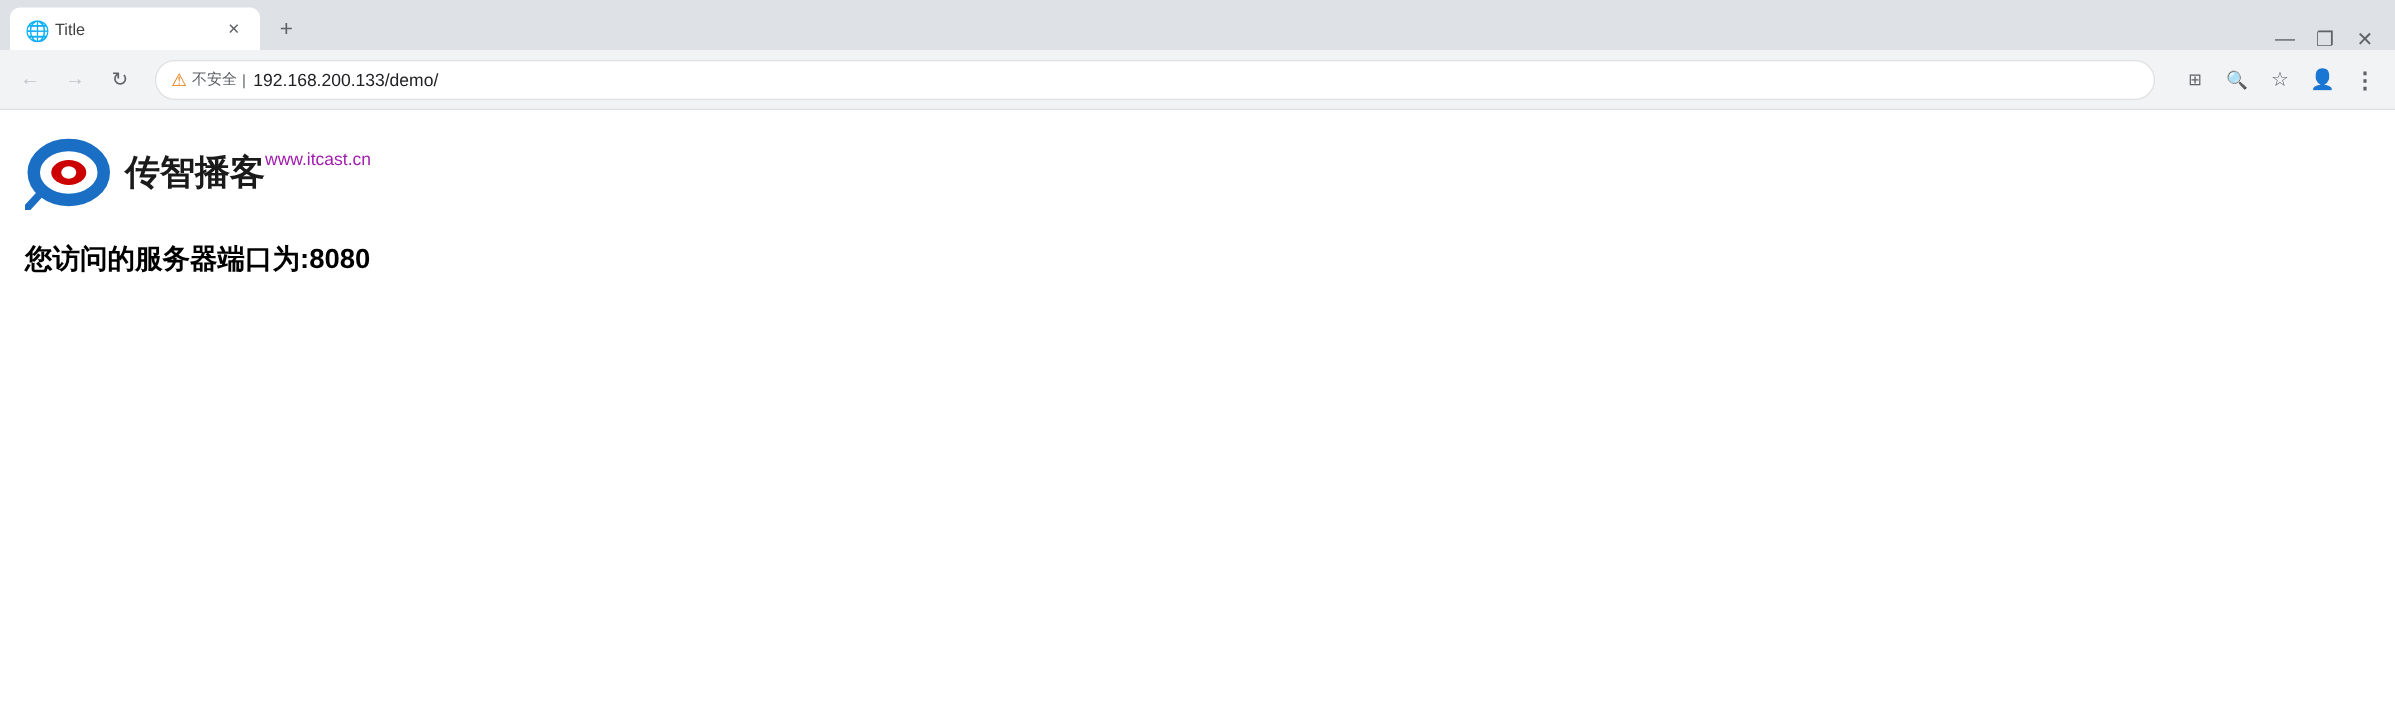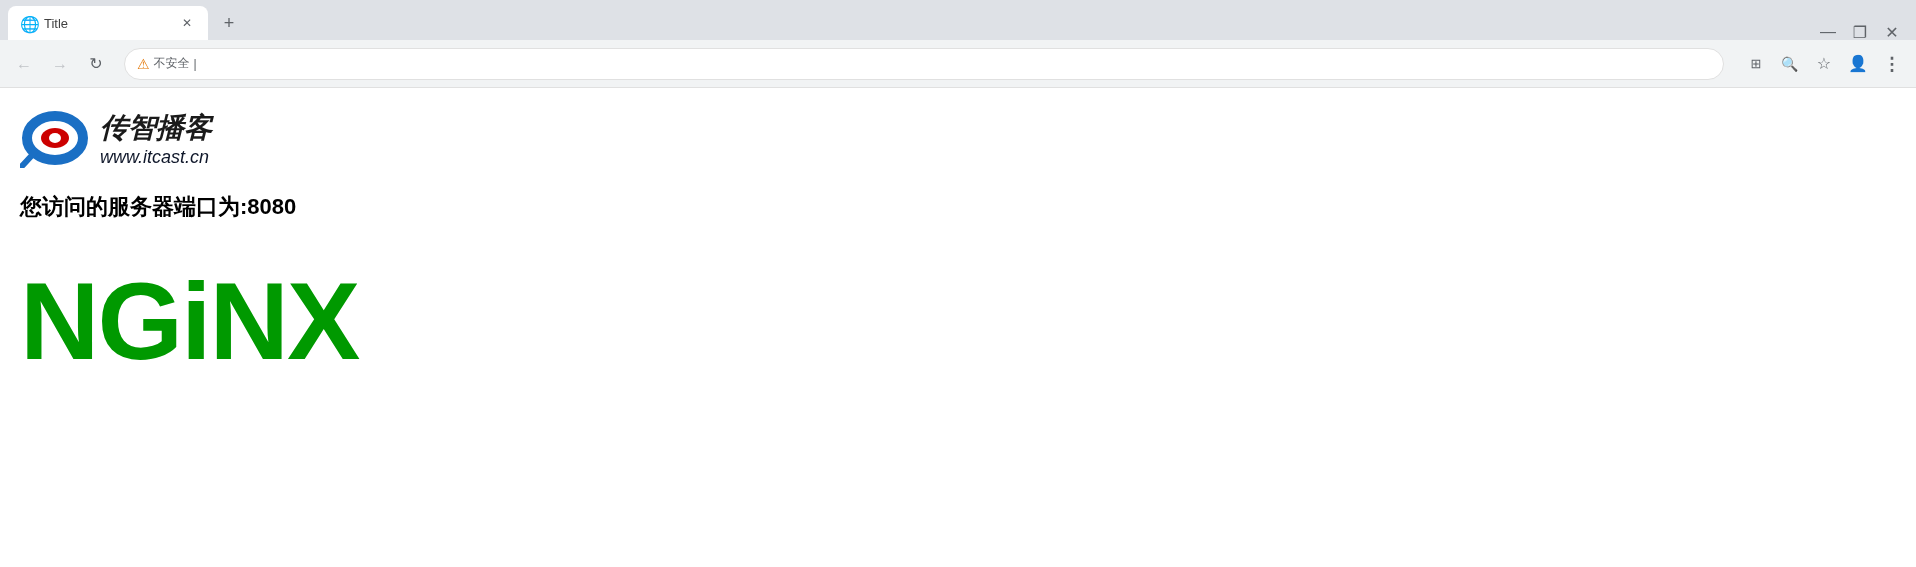--- a/index.html
+++ b/index.html
@@ -170,33 +170,32 @@
       margin-bottom: 24px;
     }
 
     .logo-icon {
       width: 70px;
       height: 60px;
     }
 
     .logo-text-block {
       display: flex;
-      flex-direction: column;
-      font-style: italic;
+      flex-direction: row;
     }
 
     .logo-name {
       font-size: 28px;
       font-weight: bold;
       color: #1a1a1a;
     }
 
     .logo-url {
-      font-size: 18px;
-      color: #0f172a;
+      font-size: 14px;
+      color: #a21caf;
     }
 
     .main-heading {
       font-size: 32px;
       font-weight: bold;
       color: #000;
       margin-bottom: 18px;
     }
 
     .server-port {
@@ -252,20 +251,21 @@
     <button class="nav-btn">
       <span>↻</span>
     </button>
 
     <div class="url-bar">
       <span class="url-warning">
         <span class="url-warning-icon">⚠</span>
         <span>不安全</span>
         <span>|</span>
       </span>
+      <span class="url-text">192.168.200.133/demo/</span>
     </div>
 
     <div class="address-right-icons">
       <button class="address-icon-btn" style="font-size:13px;">⊞</button>
       <button class="address-icon-btn" style="font-size:14px;">🔍</button>
       <button class="address-icon-btn" style="font-size:16px;">☆</button>
       <button class="address-icon-btn" style="font-size:16px;">👤</button>
       <button class="address-icon-btn" style="font-size:18px; font-weight:bold;">⋮</button>
     </div>
   </div>
@@ -286,22 +286,16 @@
       </svg>
       <div class="logo-text-block">
         <span class="logo-name">传智播客</span>
         <span class="logo-url">www.itcast.cn</span>
       </div>
     </div>
 
 
     <p class="server-port">您访问的服务器端口为:8080</p>
 
-    <div class="nginx-logo">
-      <svg width="460" height="120" viewBox="0 0 460 120" xmlns="http://www.w3.org/2000/svg">
-
-        <text x="0" y="105" font-family="Arial Black, Arial, sans-serif" font-size="110" font-weight="900" fill="#009900" letter-spacing="-2">NGiNX</text>
-      </svg>
-    </div>
 
   </div>
 
 </div>
 
 </body></html>

